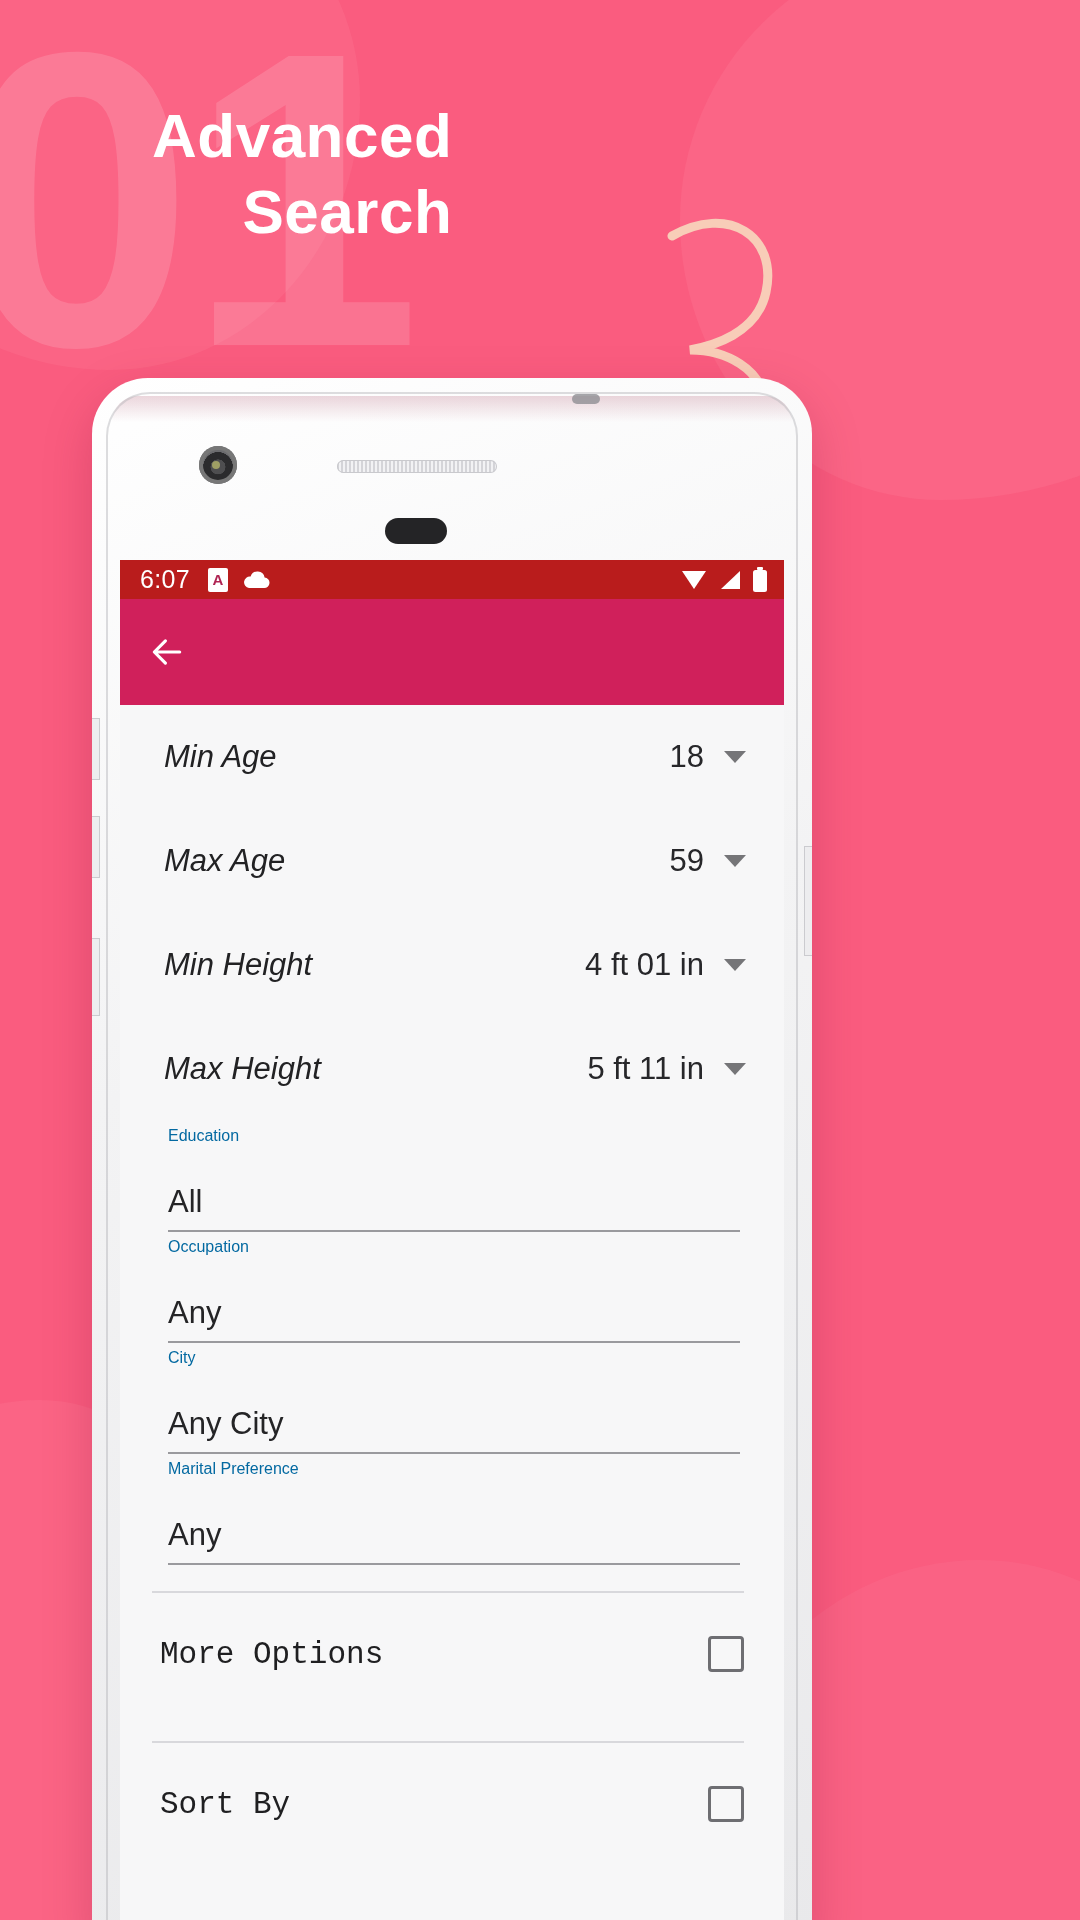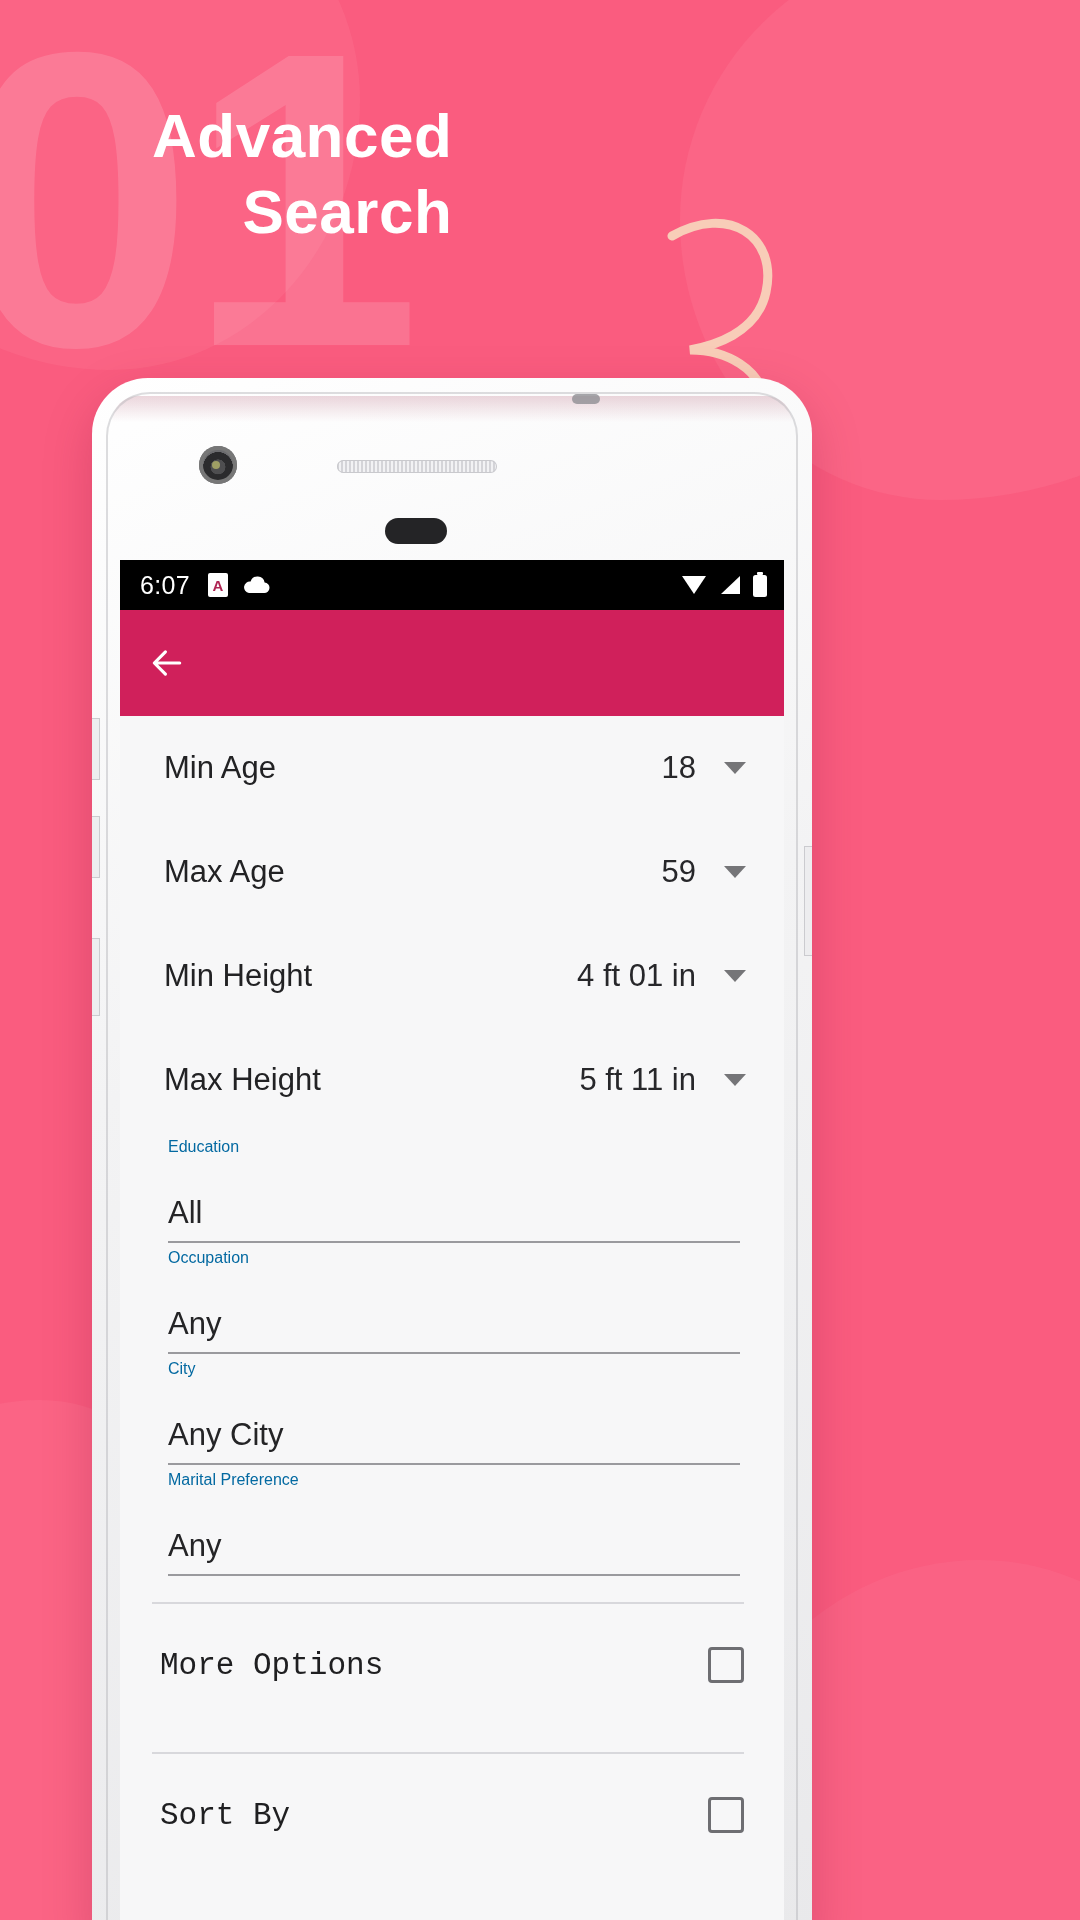--- a/index.html
+++ b/index.html
@@ -160,22 +160,22 @@
   
   #screen {
     position: absolute;
     left: 28px; top: 182px;
     width: 664px; height: 1378px;
     background: #F7F7F8;
     overflow: hidden;
   }
 
   .statusbar {
-    height: 50px;
-    background: #000000;
+    height: 39px;
+    background: #b91c1c;
     display: flex;
     align-items: center;
     padding: 0 16px 0 20px;
     color: #FFFFFF;
   }
   .sb-time {
     font-size: 25px;
     font-weight: 400;
     letter-spacing: .3px;
   }
@@ -207,25 +207,26 @@
   .row-select {
     display: flex;
     align-items: center;
     padding: 0 38px 0 44px;
     height: 104px;
   }
   .row-select .label {
     font-size: 31px;
     color: #222224;
     flex: 1;
+    font-style: italic;
   }
   .row-select .value {
     font-size: 31px;
     color: #27272A;
-    margin-right: 28px;
+    margin-right: 20px;
   }
   .caret {
     width: 0; height: 0;
     border-left: 11px solid transparent;
     border-right: 11px solid transparent;
     border-top: 12px solid #757578;
   }
 
   .field {
     padding: 0 44px 0 48px;

